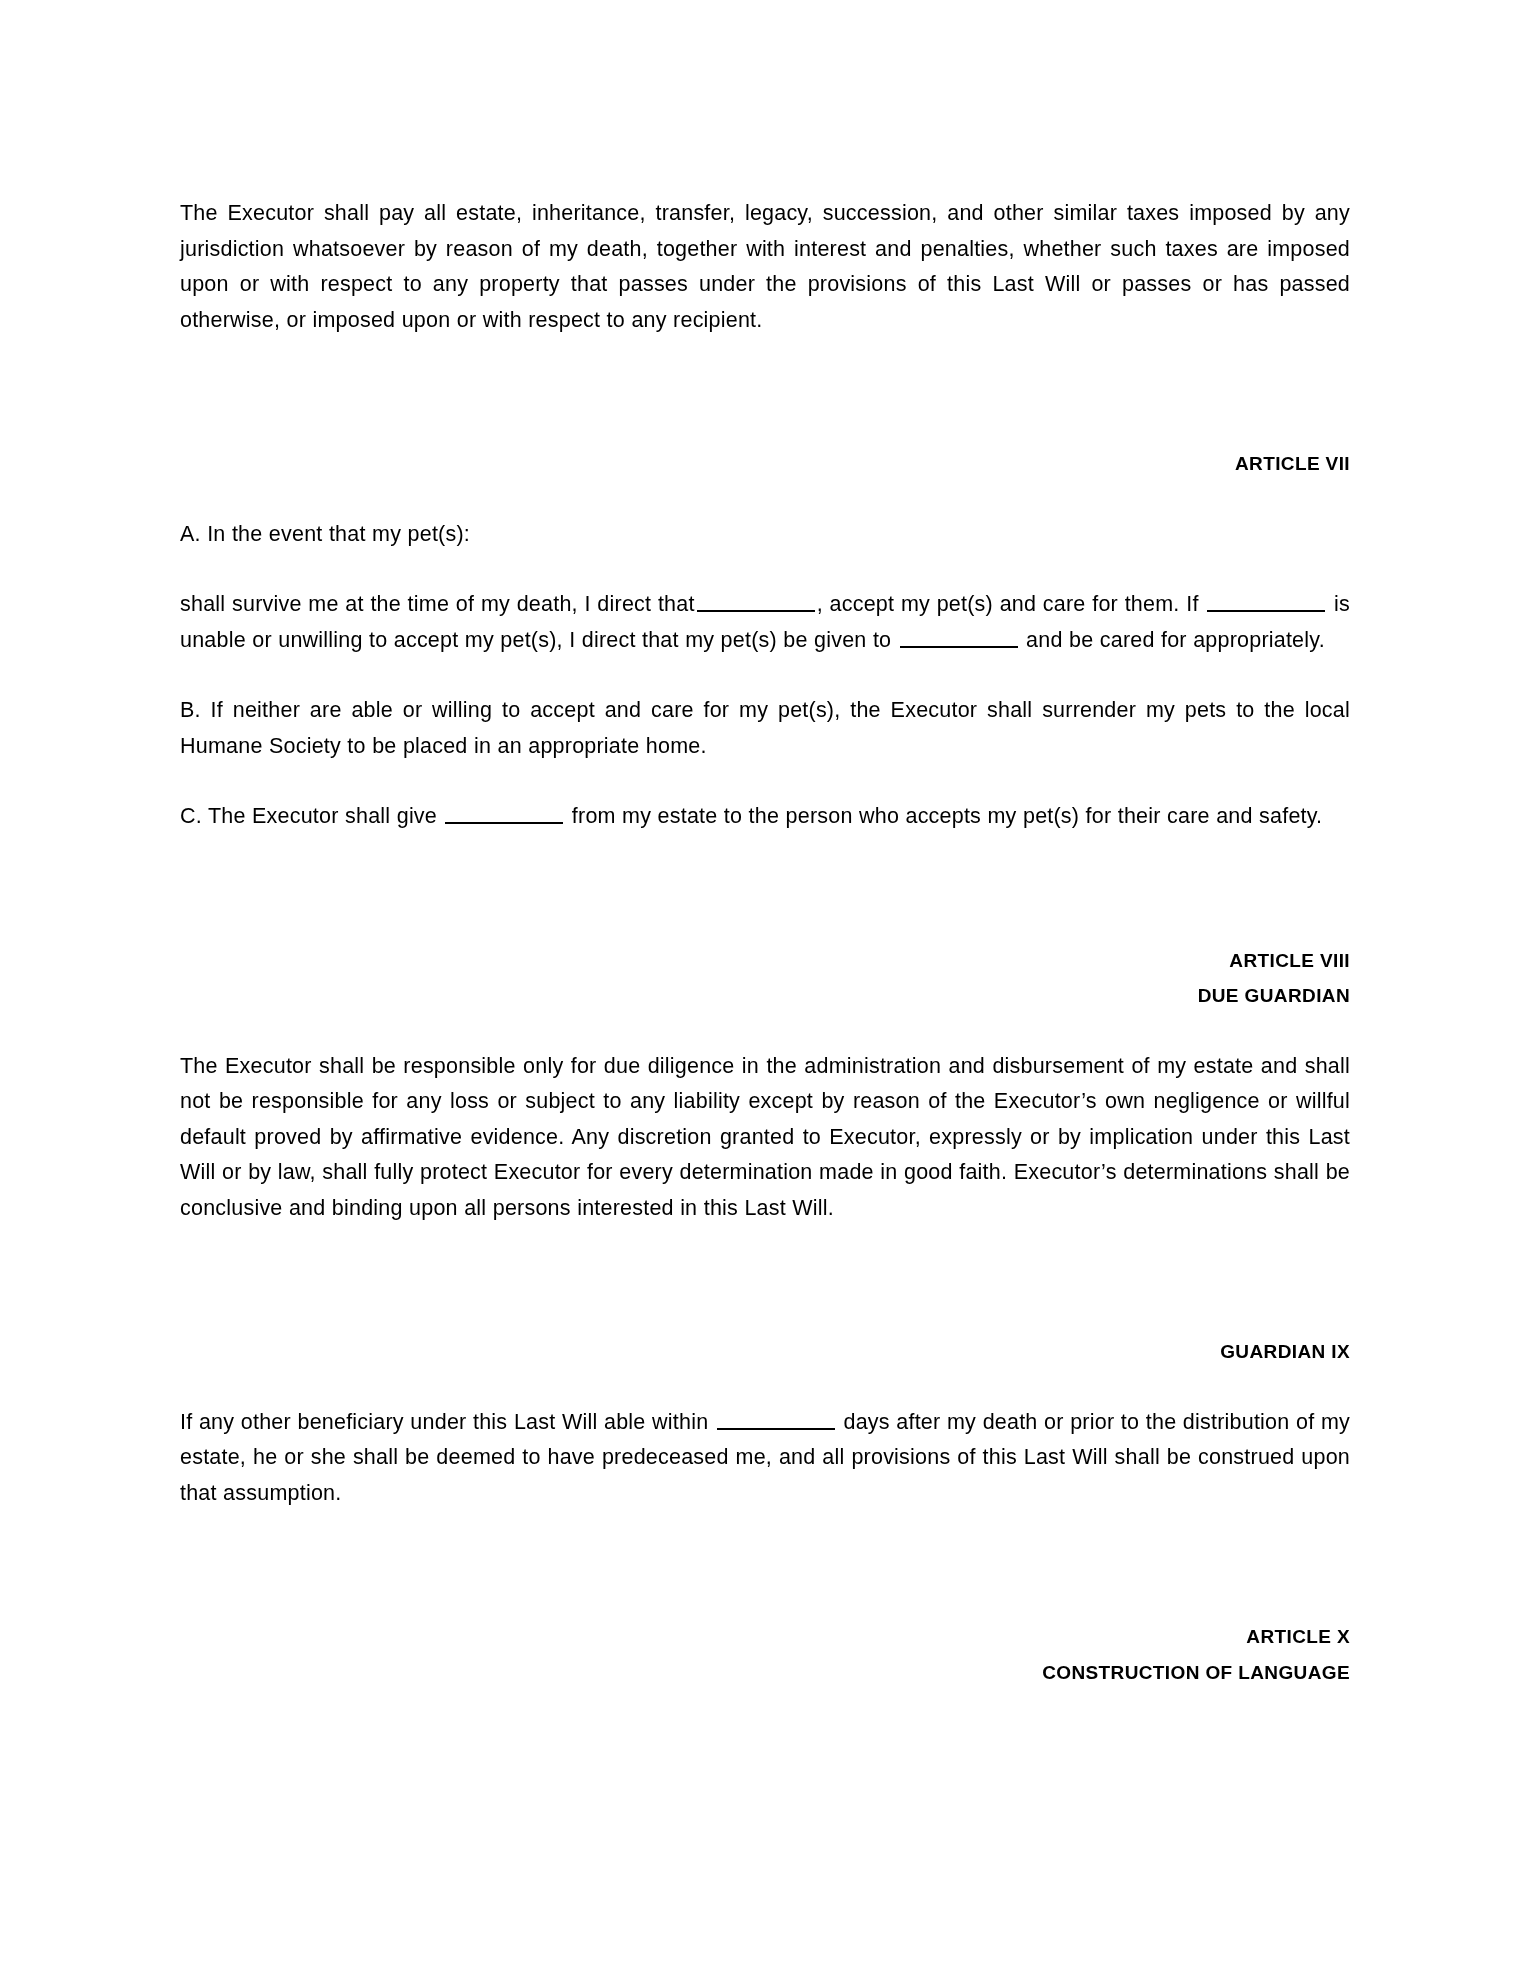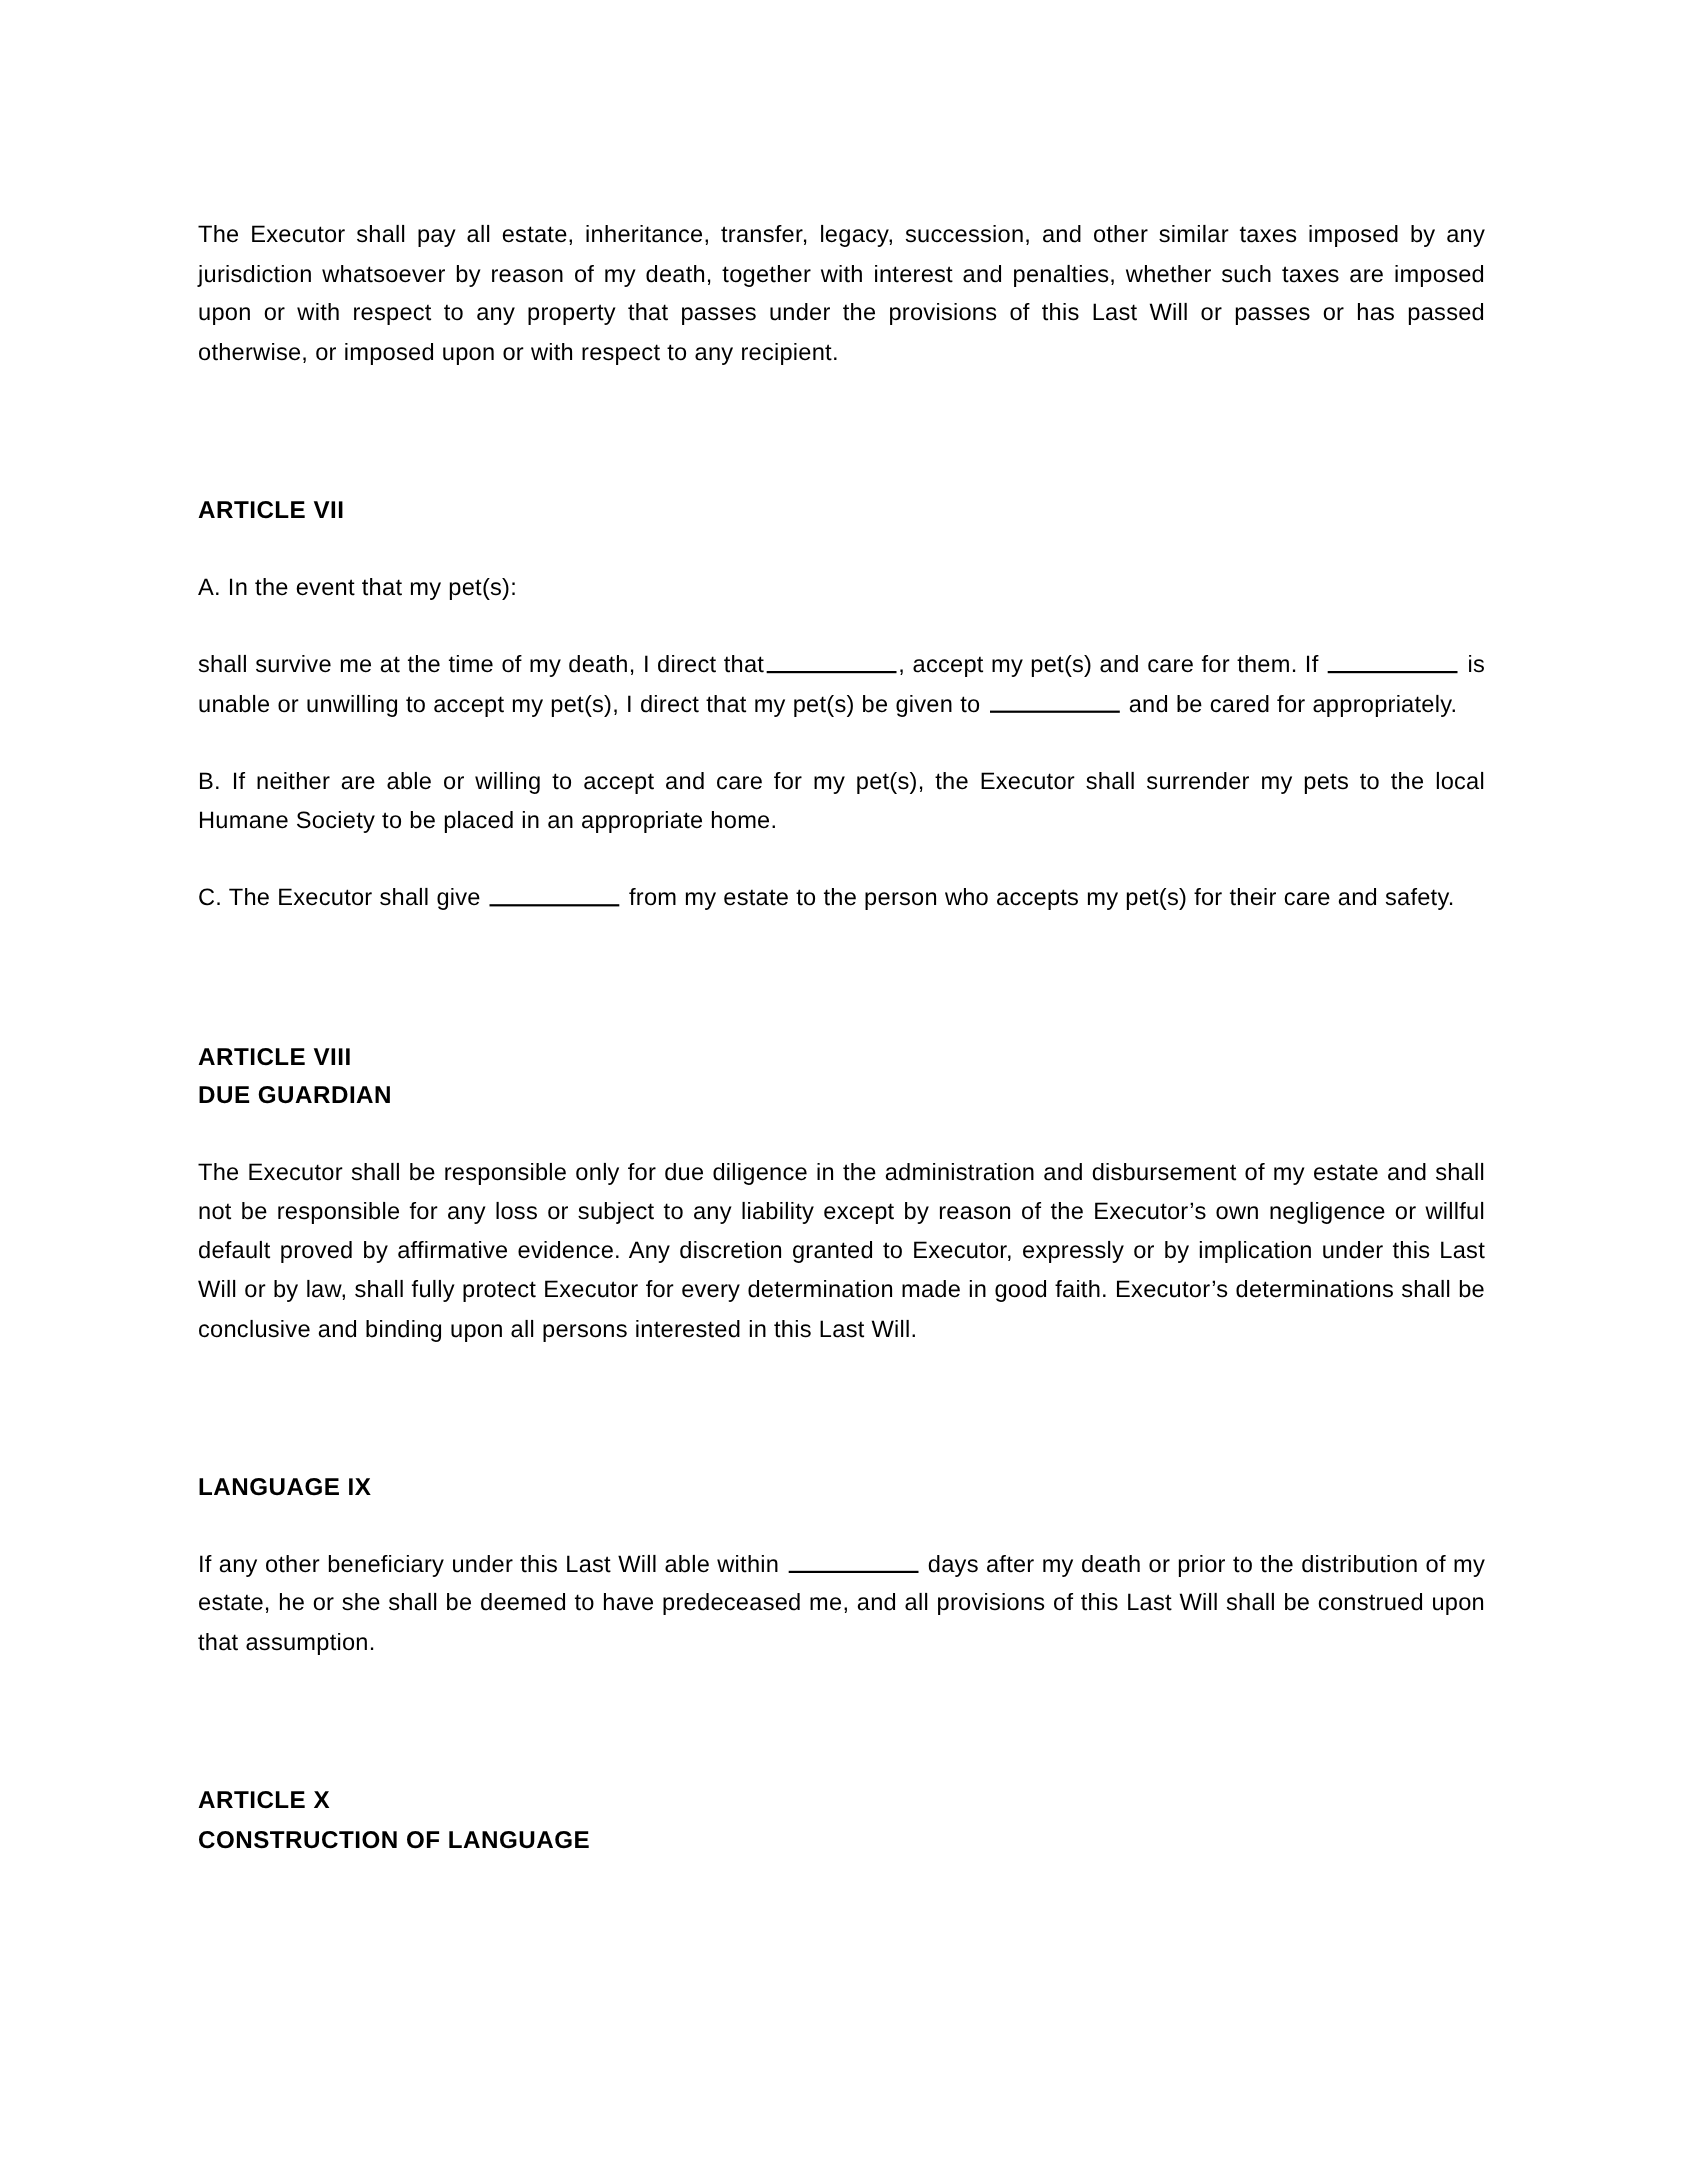--- a/index.html
+++ b/index.html
@@ -38,22 +38,22 @@
     line-height: 35.5px;
     text-align: justify;
     text-justify: inter-word;
     letter-spacing: 0.01em;
     word-spacing: 0.01em;
   }
   .spacer-md   { height: 35px; }
   .spacer-xxl  { height: 108px; }
 
   .article-heading {
-    text-align: left;
-    font-size: 22px;
+    text-align: right;
+    font-size: 19px;
     font-weight: bold;
     line-height: 35.5px;
     letter-spacing: 0.02em;
   }
   .article-heading .line {
     display: block;
   }
 
   .blank {
     display: inline-block;
@@ -101,21 +101,21 @@
       <span class="line">DUE GUARDIAN</span>
     </div>
 
     <div class="spacer-md"></div>
 
     <p class="body-text">The Executor shall be responsible only for due diligence in the administration and disbursement of my estate and shall not be responsible for any loss or subject to any liability except by reason of the Executor’s own negligence or willful default proved by affirmative evidence. Any discretion granted to Executor, expressly or by implication under this Last Will or by law, shall fully protect Executor for every determination made in good faith. Executor’s determinations shall be conclusive and binding upon all persons interested in this Last Will.</p>
 
     <div class="spacer-xxl"></div>
 
     <div class="article-heading">
-      <span class="line">LANGUAGE IX</span>
+      <span class="line">GUARDIAN IX</span>
     </div>
 
     <div class="spacer-md"></div>
 
     <p class="body-text"><span>If any other beneficiary under this Last Will able within</span> <span class="blank"></span> <span>days after my death or prior to the distribution of my estate, he or she shall be deemed to have predeceased me, and all provisions of this Last Will shall be construed upon that assumption.</span></p>
 
     <div class="spacer-xxl"></div>
 
     <div class="article-heading">
       <span class="line">ARTICLE X</span>

